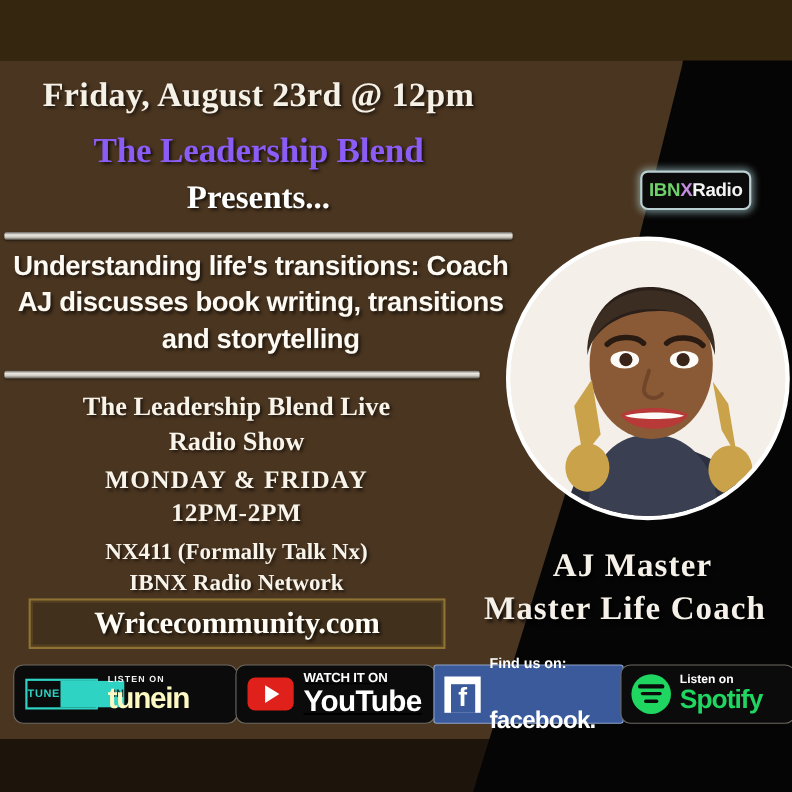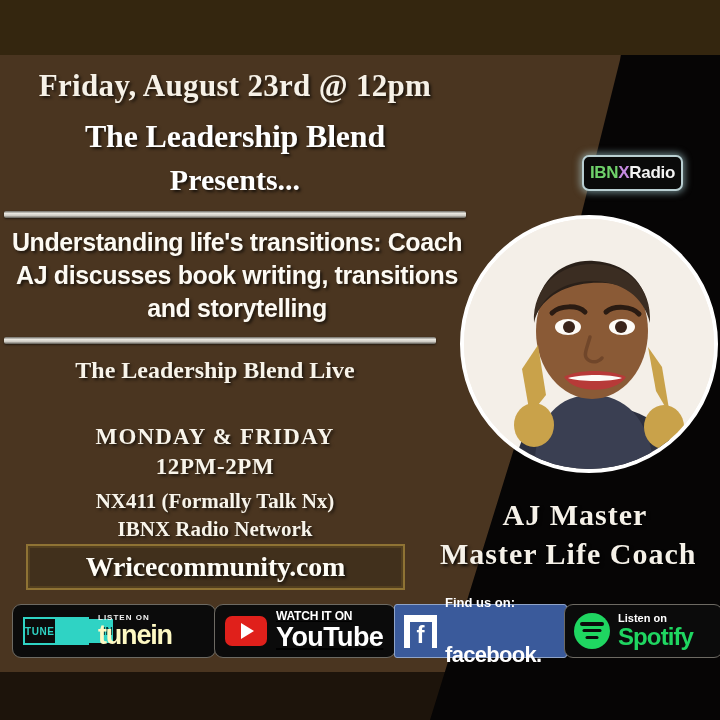--- a/index.html
+++ b/index.html
@@ -33,21 +33,21 @@
   .ibnx-x{color:#c58ae0;} .ibnx-r{color:#f3f3f3;}
 
   
   .head-date{
     position:absolute;left:0;top:68px;width:470px;text-align:center;
     color:#f6f1e7;font-size:31px;font-weight:bold;letter-spacing:.3px;
     text-shadow:2px 2px 3px rgba(0,0,0,.65);
   }
   .head-show{
     position:absolute;left:0;top:118px;width:470px;text-align:center;
-    color:#ffffff;font-size:32px;font-weight:bold;letter-spacing:-.2px;
+    color:#8b5cf6;font-size:32px;font-weight:bold;letter-spacing:-.2px;
     text-shadow:2px 2px 3px rgba(0,0,0,.7);
   }
   .head-presents{
     position:absolute;left:0;top:163px;width:470px;text-align:center;
     color:#ffffff;font-size:30px;font-weight:bold;
     text-shadow:2px 2px 3px rgba(0,0,0,.7);
   }
 
   
   .rule{
@@ -183,20 +183,21 @@
   <div class="rule rule-2"></div>
 
   <div class="headline">
     <div>Understanding life's transitions: Coach</div>
     <div>AJ discusses book writing, transitions</div>
     <div>and storytelling</div>
   </div>
 
   <div class="det-show">
     <div>The Leadership Blend Live</div>
+    <div>Radio Show</div>
   </div>
   <div class="det-days">MONDAY &amp; FRIDAY</div>
   <div class="det-time">12PM-2PM</div>
   <div class="det-net">
     <div>NX411 (Formally Talk Nx)</div>
     <div>IBNX Radio Network</div>
   </div>
 
   <div class="web-box">
     <span>Wricecommunity.com</span>

